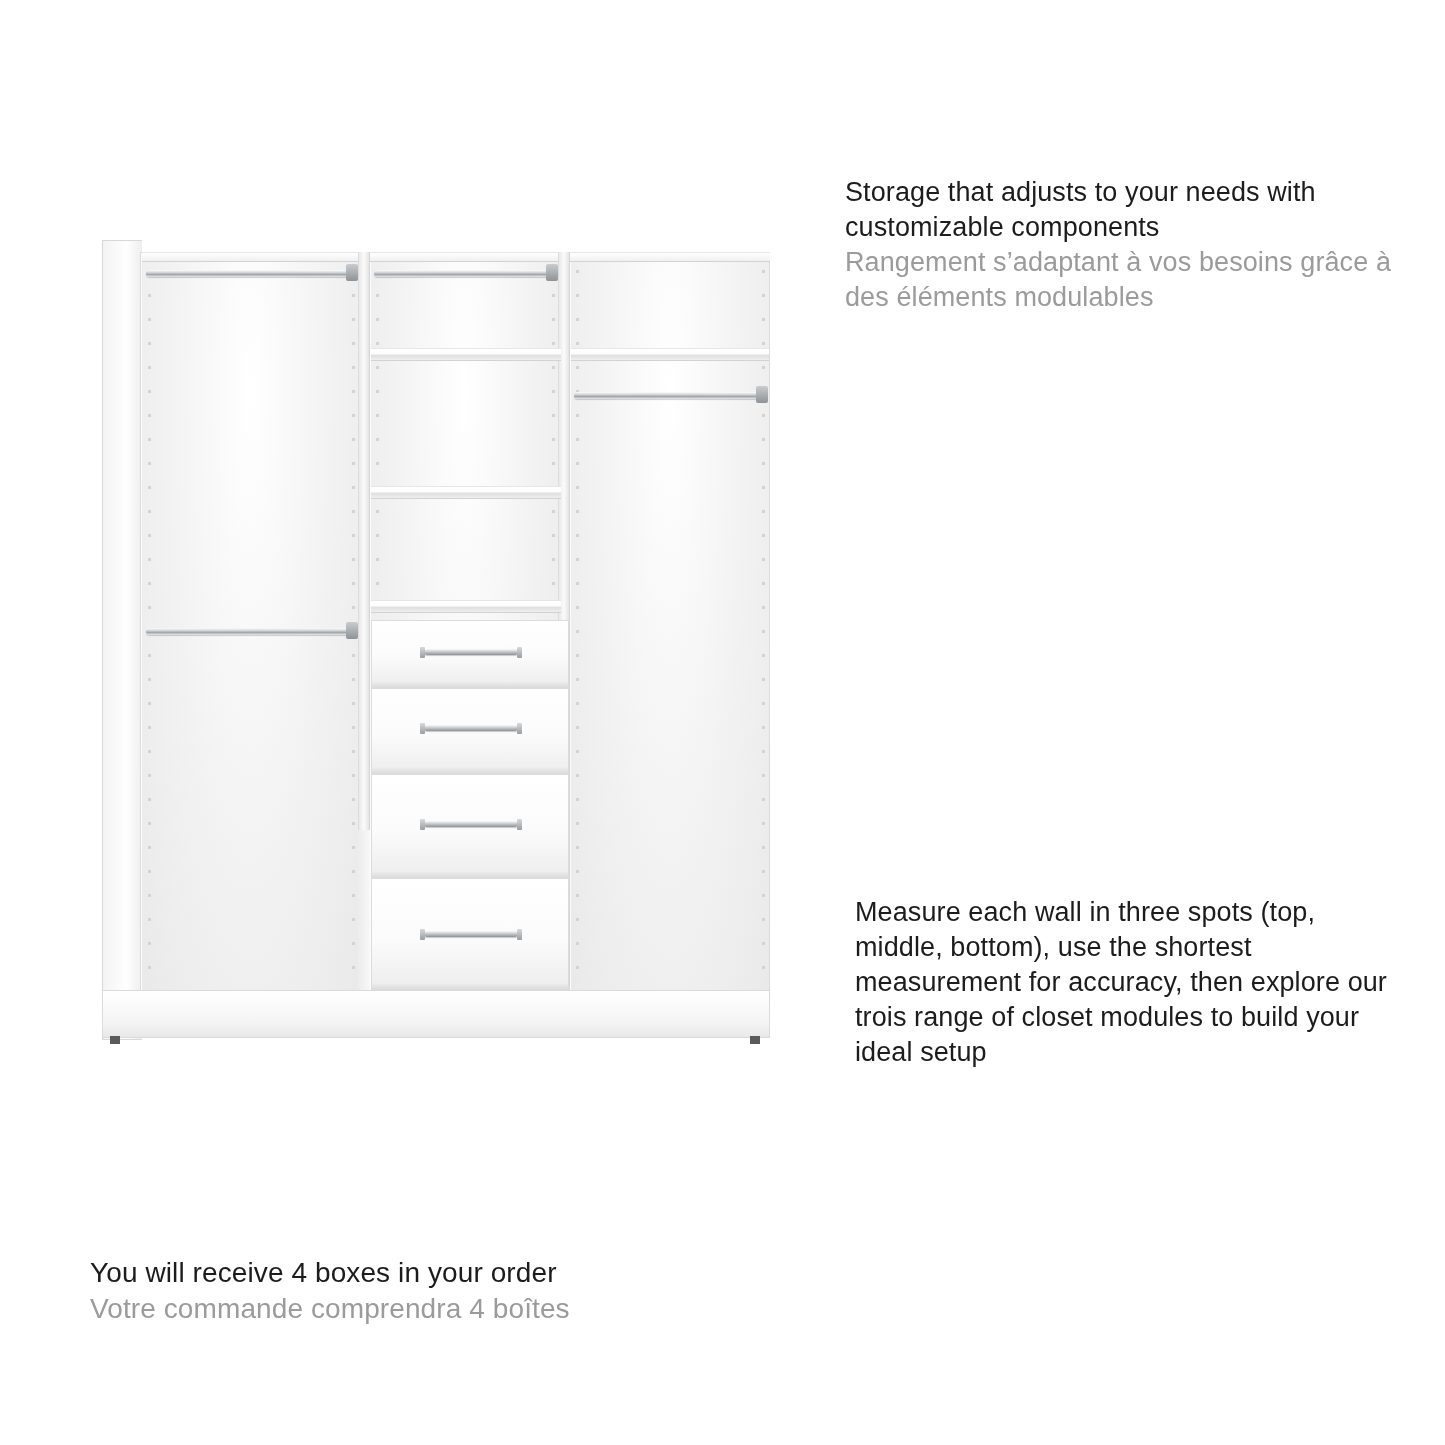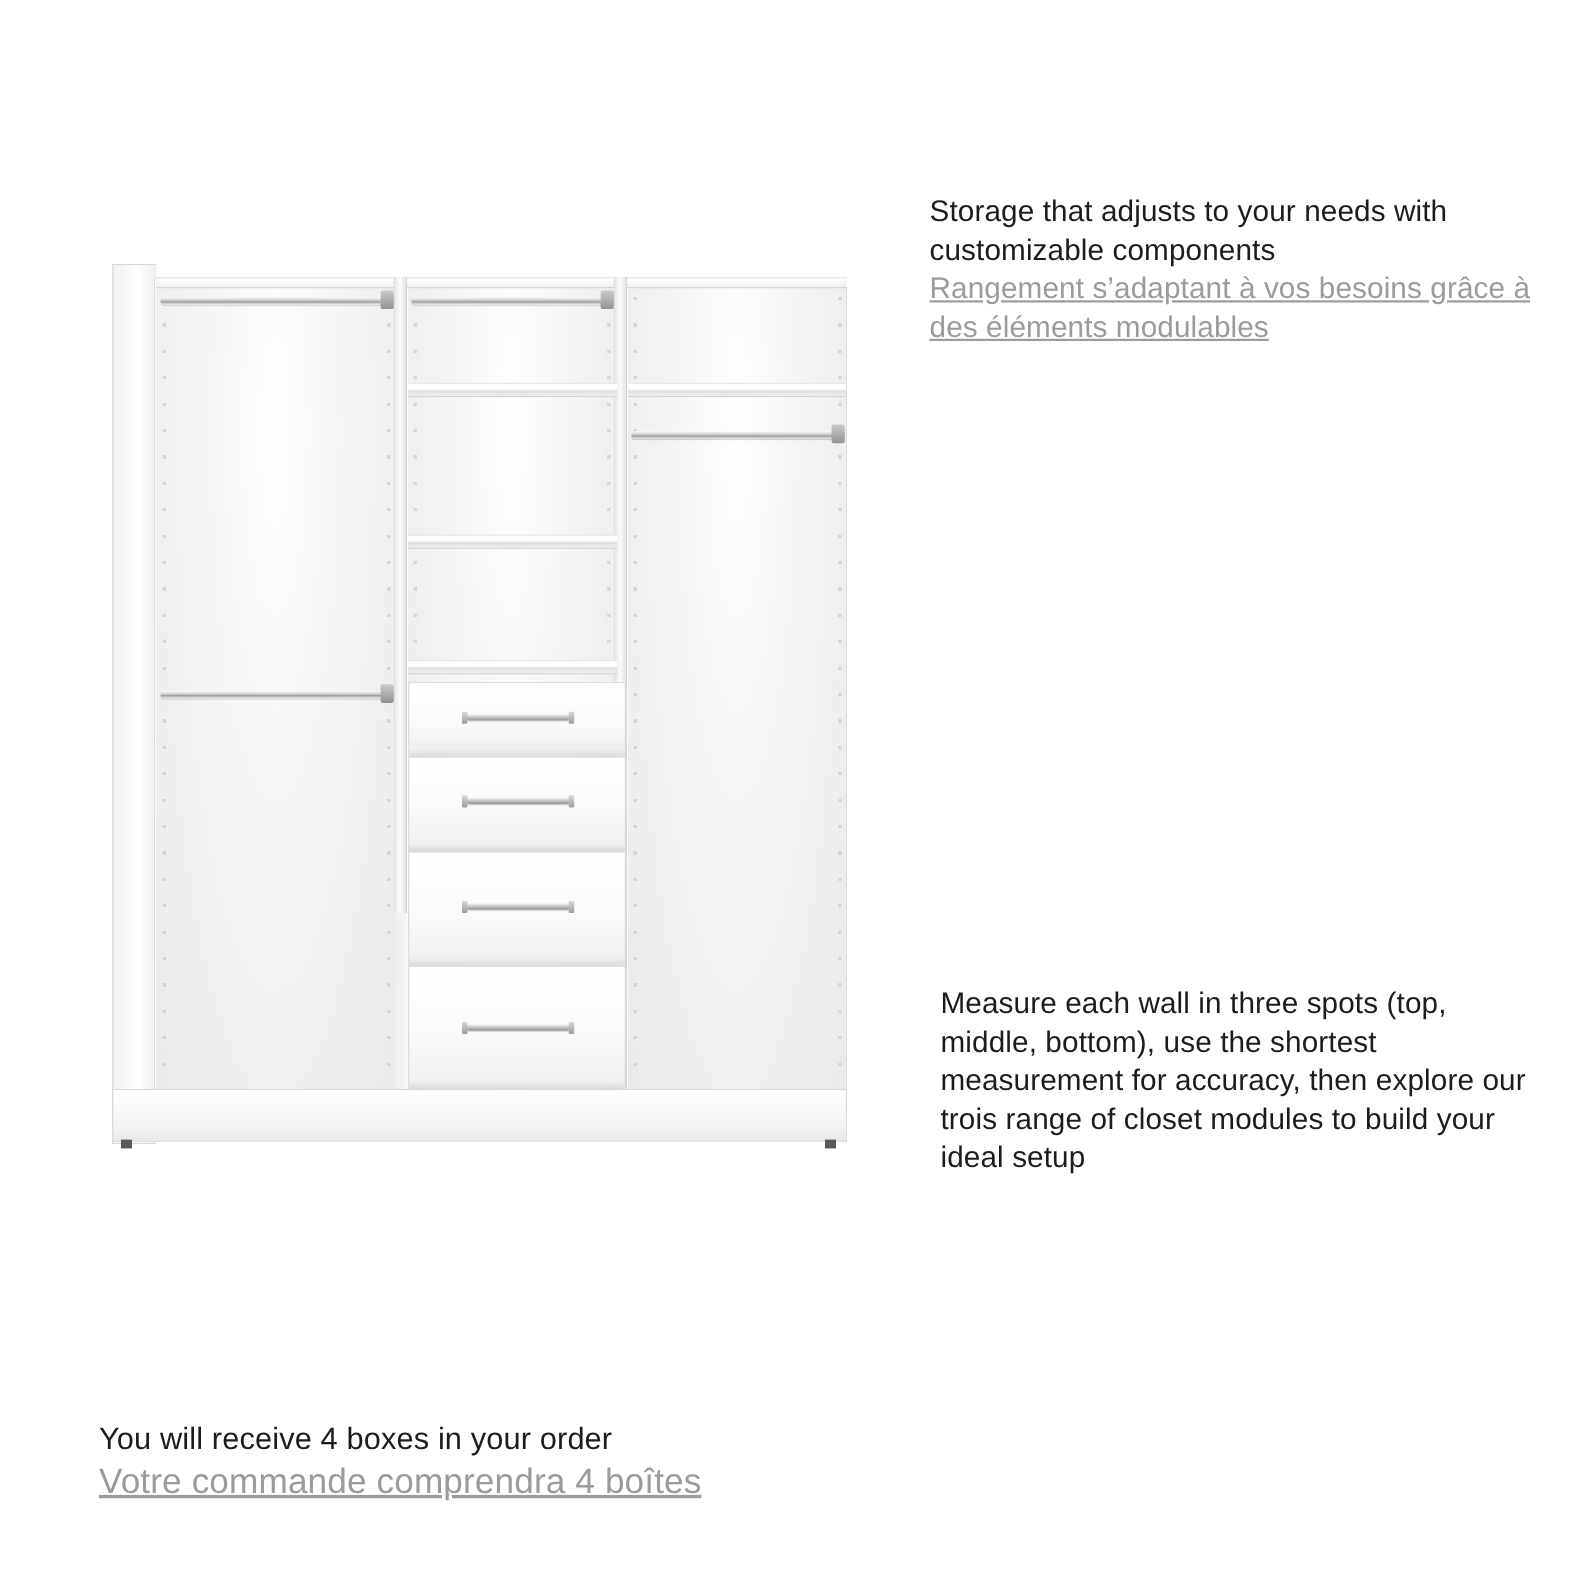--- a/index.html
+++ b/index.html
@@ -173,28 +173,27 @@
     color: #1c1c1c;
     font-size: 27px;
     line-height: 1.3;
     letter-spacing: .1px;
   }
   .t-fr {
     color: #9b9b9b;
     font-size: 27px;
     line-height: 1.3;
     letter-spacing: .1px;
-    text-decoration: underline;
   }
   #block-storage { left: 845px; top: 175px; width: 560px; }
   #block-sustain { left: 880px; top: 530px; width: 490px; }
   #block-measure { left: 855px; top: 895px; width: 550px; }
   #block-boxes   { left: 90px;  top: 1255px; width: 720px; }
-  #block-boxes .t-en { font-size: 28px; margin-top: 35px; }
-  #block-boxes .t-fr { font-size: 32px; }
+  #block-boxes .t-en { font-size: 28px; }
+  #block-boxes .t-fr { font-size: 28px; }
 </style>
 </head>
 <body>
 
 <div id="product-figure">
 
   <div class="cab-side-left"></div>
   <div class="cab-body"></div>
 
   <div class="bay b1"></div>

